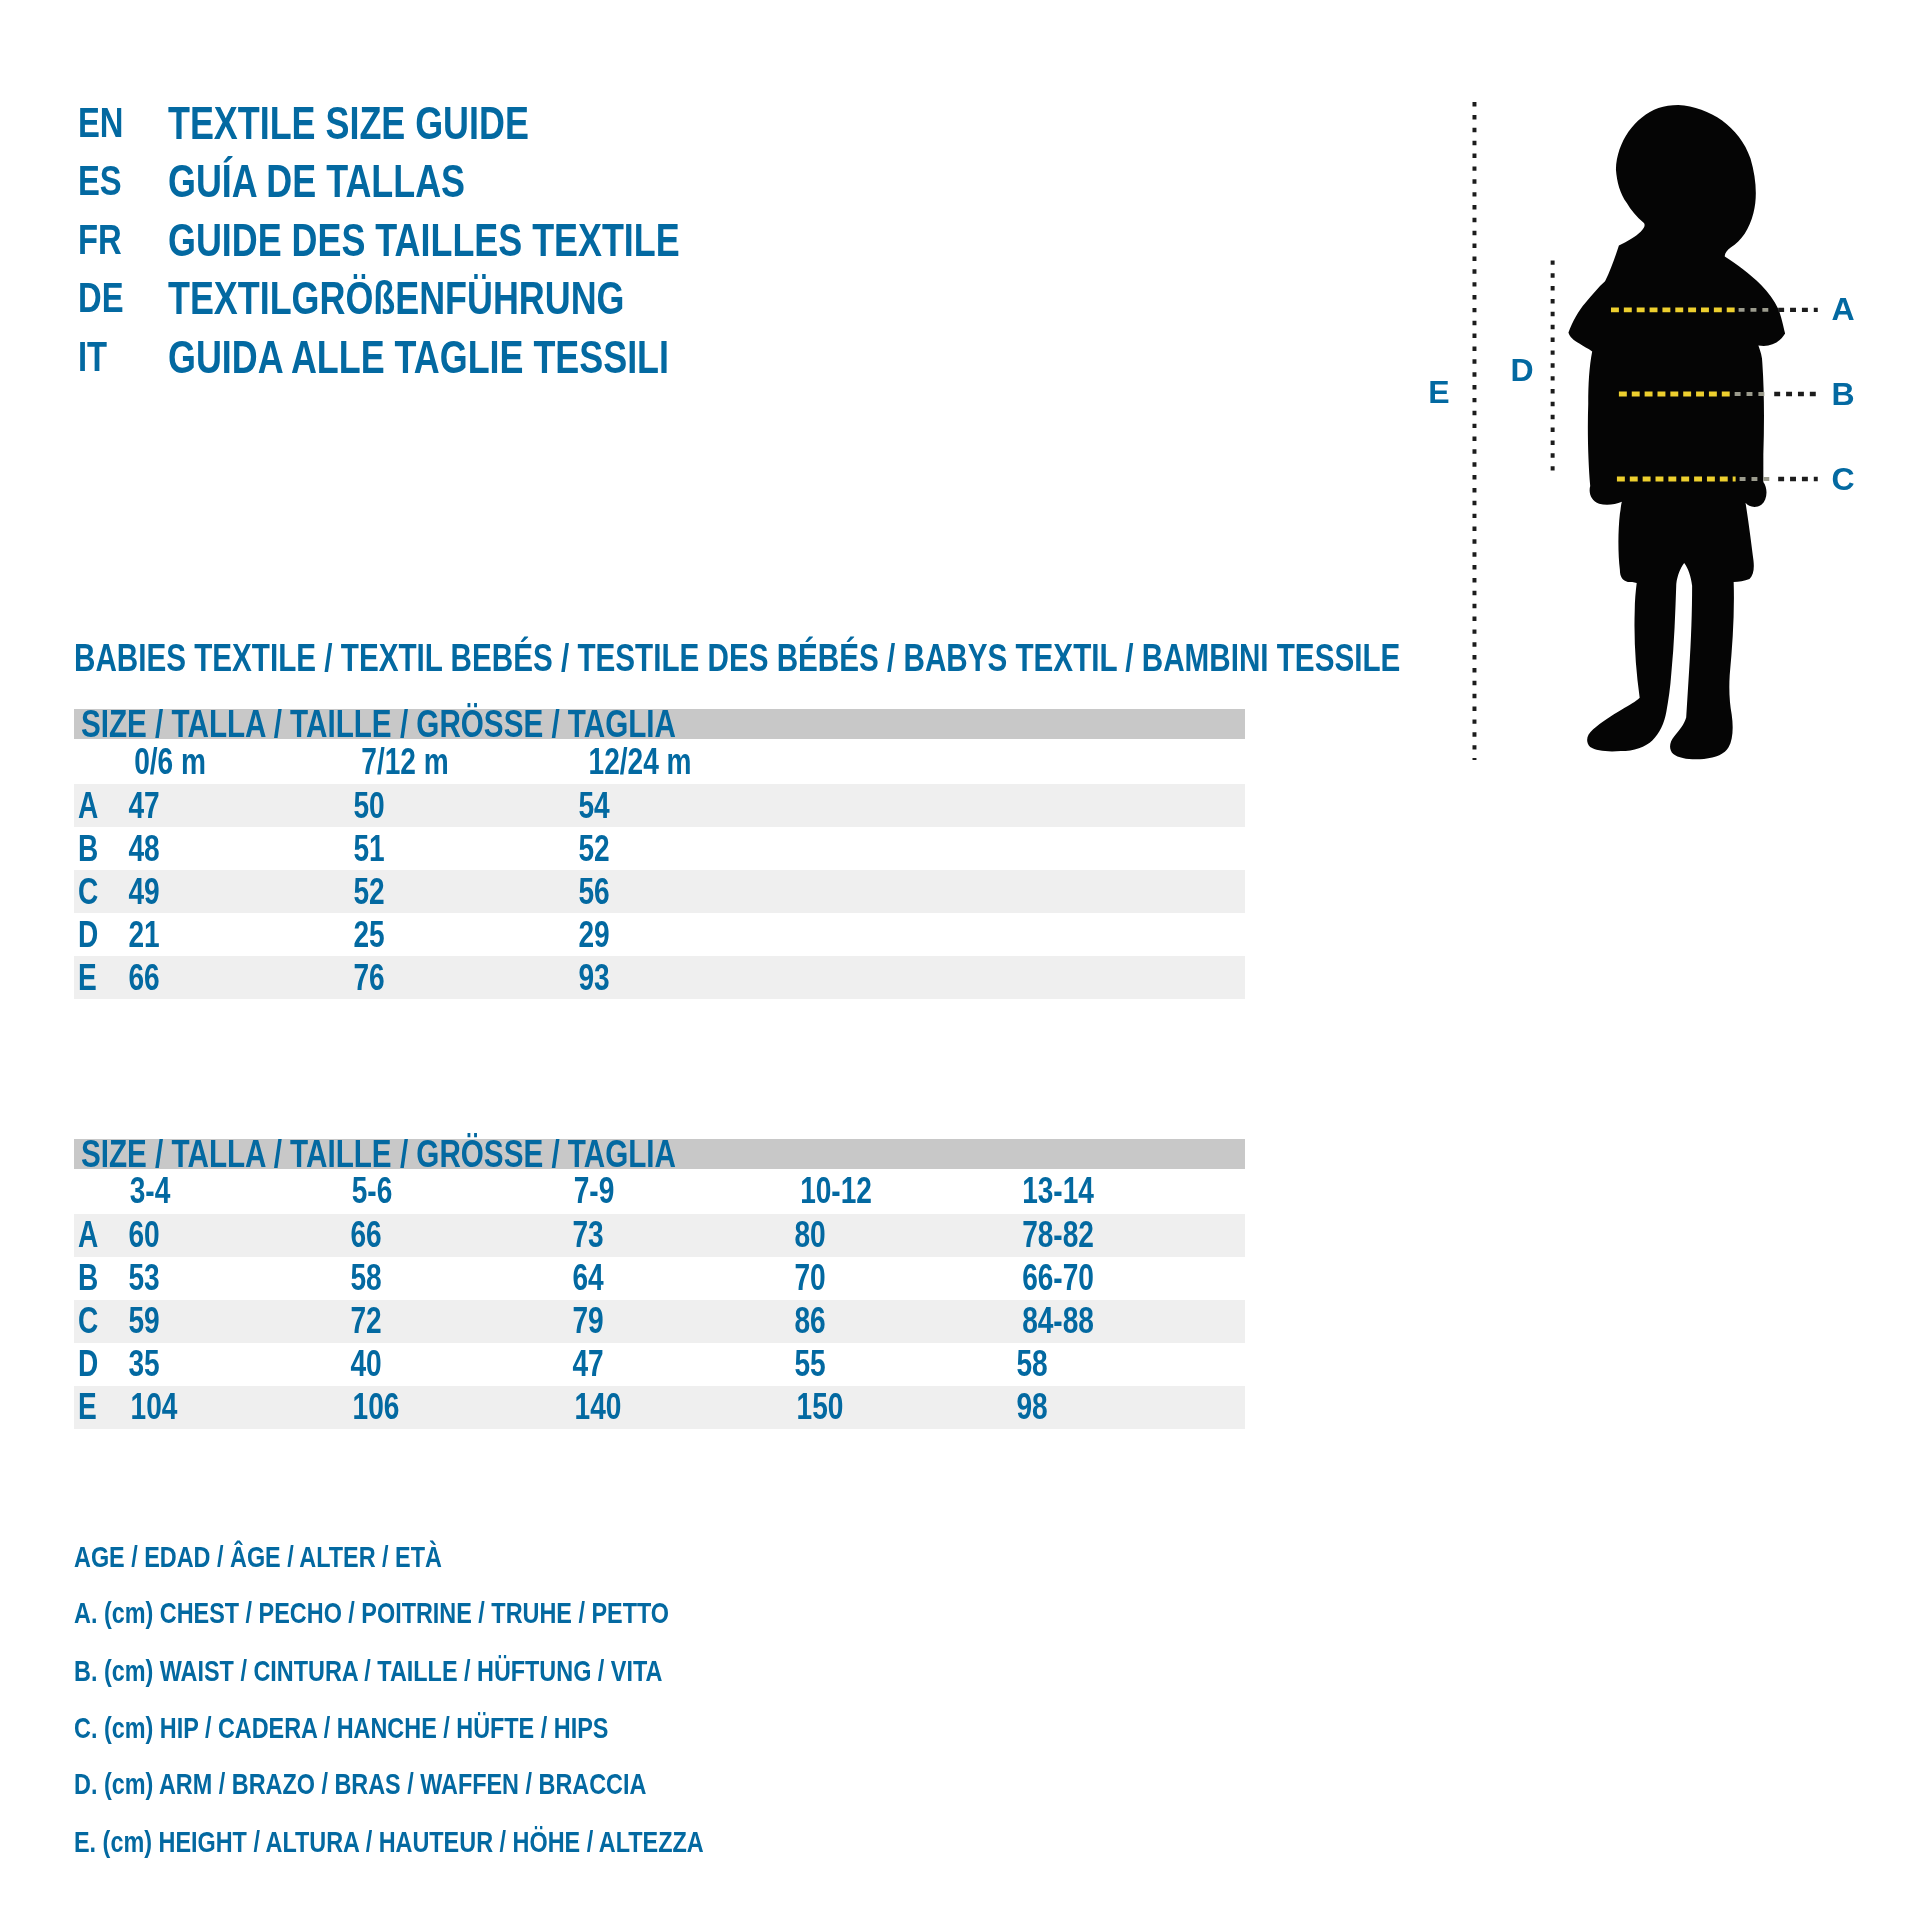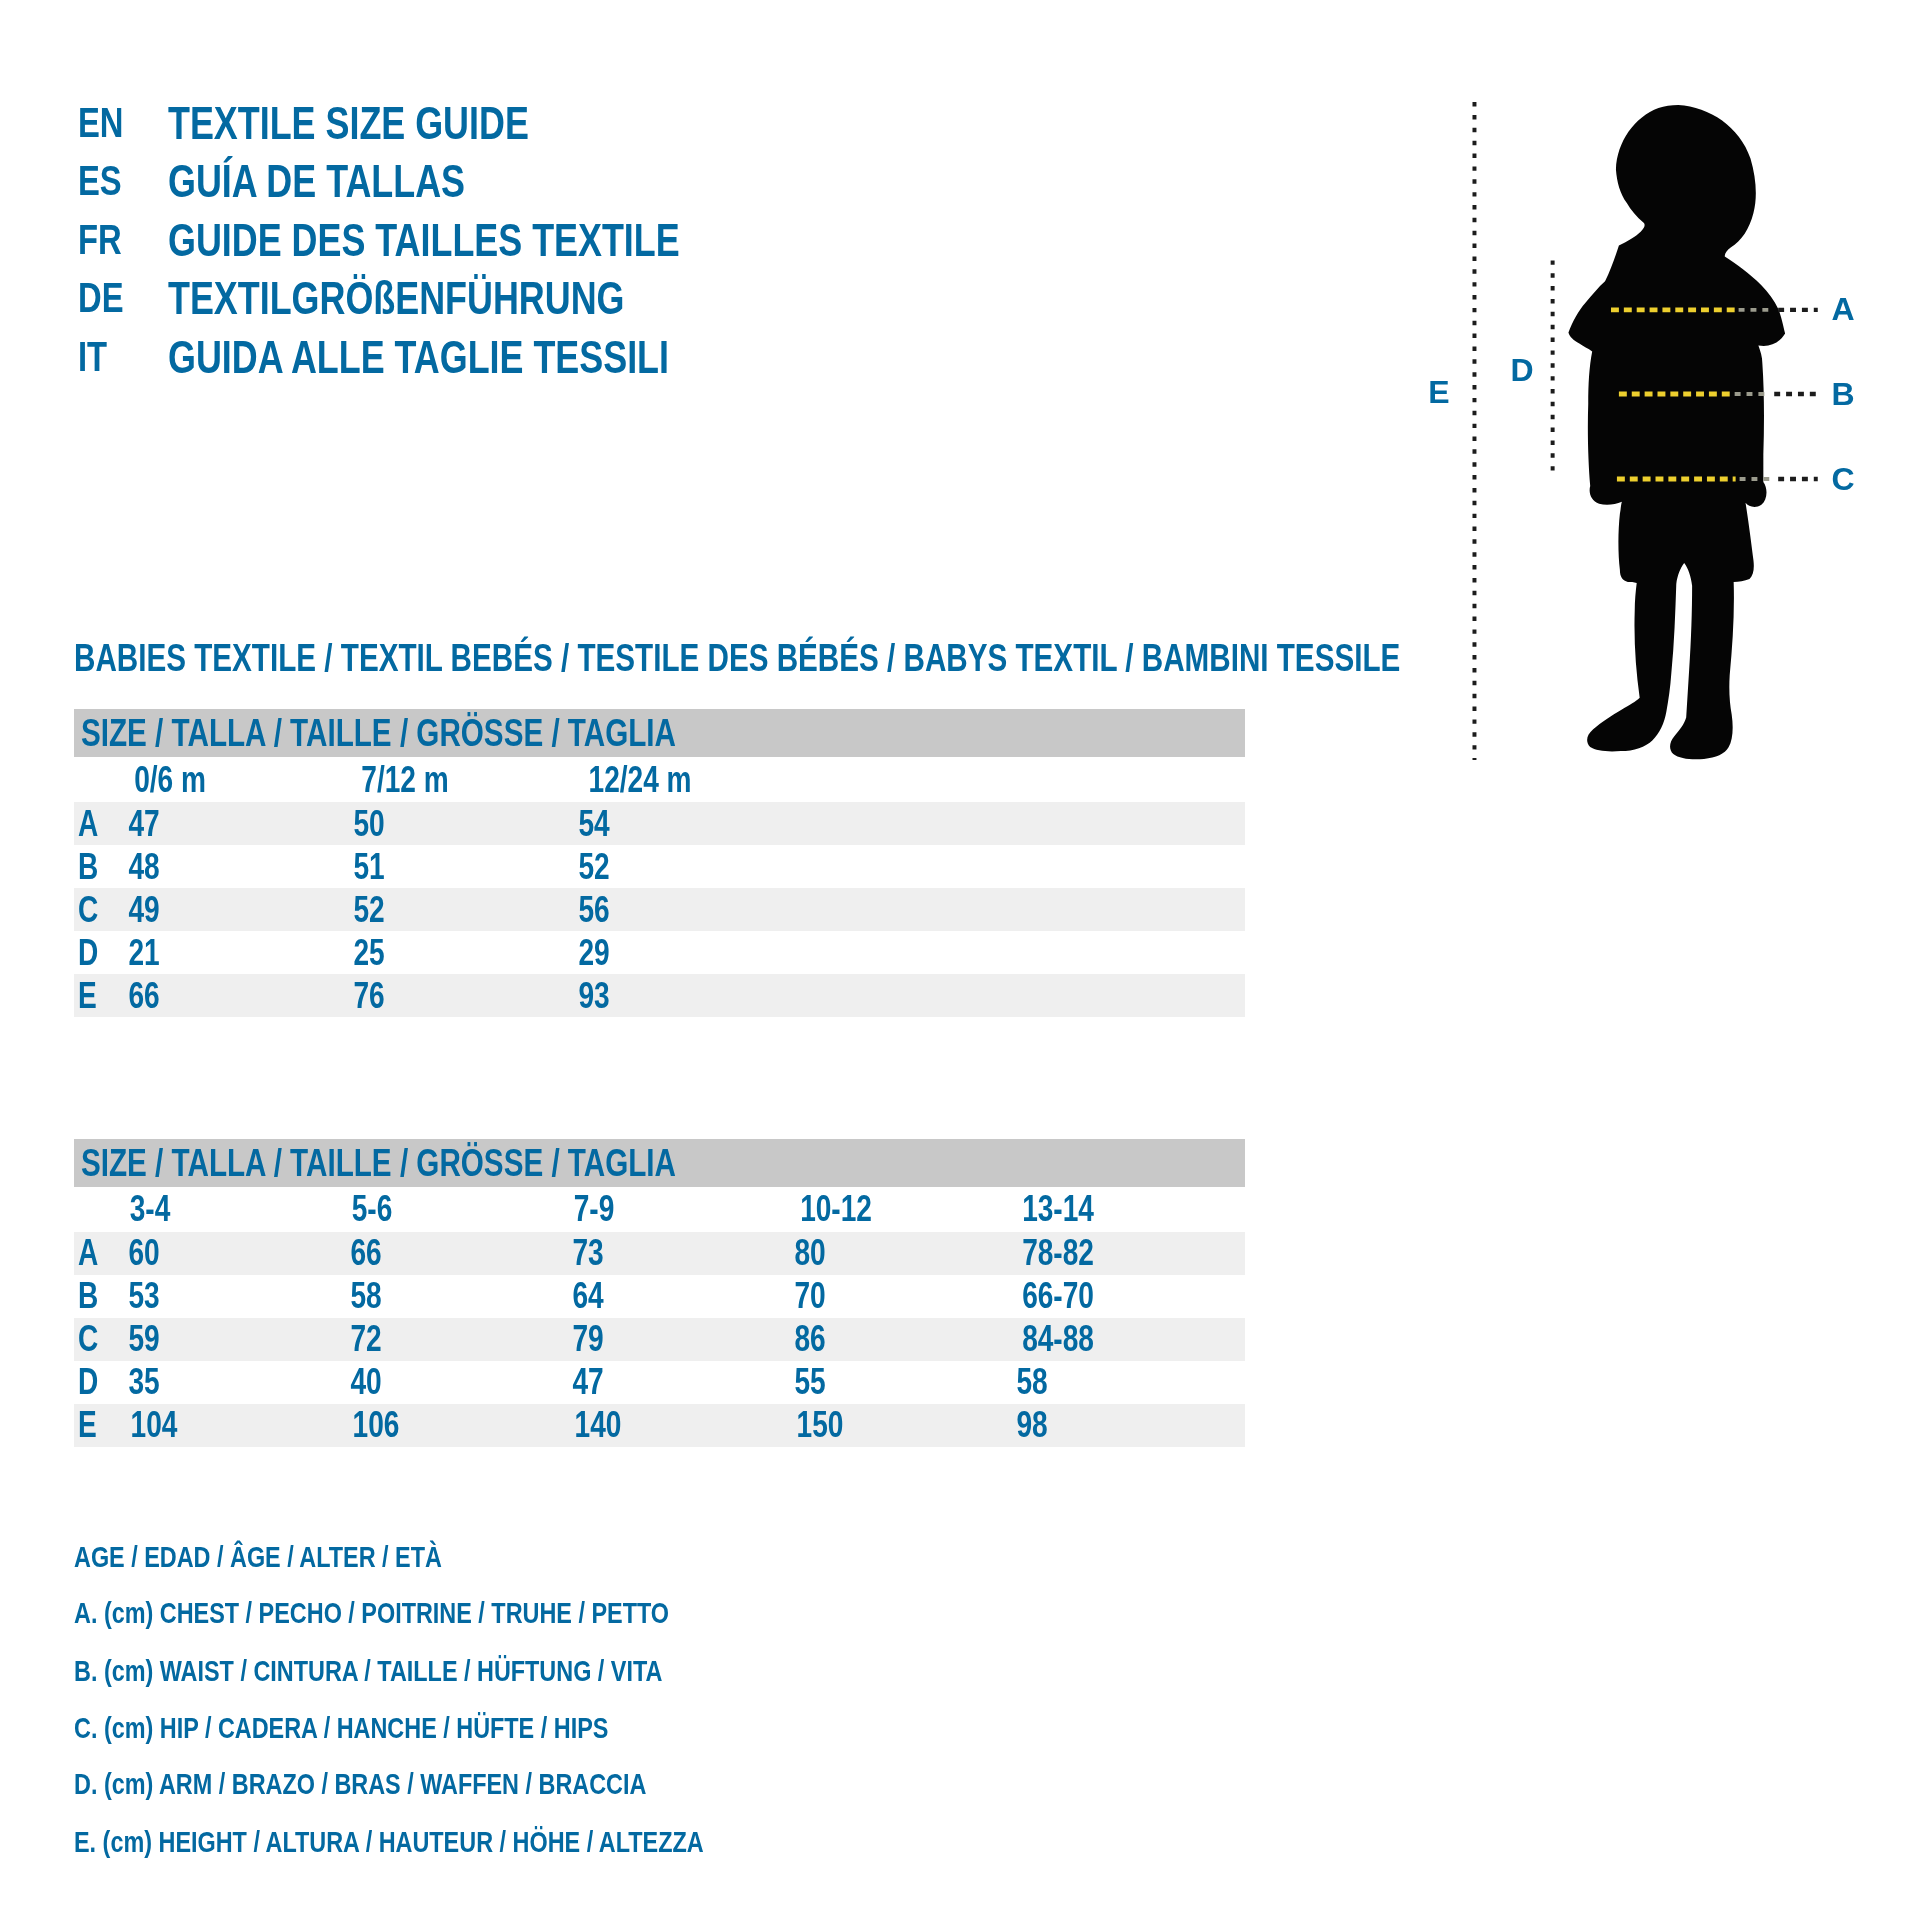--- a/index.html
+++ b/index.html
@@ -11,21 +11,21 @@
   .cx{display:inline-block;transform:scaleX(0.78);transform-origin:0 50%;white-space:nowrap;font-weight:bold;}
   .cxc{display:inline-block;transform:scaleX(0.78);transform-origin:50% 50%;white-space:nowrap;font-weight:bold;}
   .abs{position:absolute;}
   
   .lang-code{position:absolute;left:78px;font-size:42px;line-height:42px;}
   .lang-title{position:absolute;left:168px;font-size:46px;line-height:42px;}
   
   .sec-heading{position:absolute;left:74px;font-size:38px;line-height:38px;}
   
   .table{position:absolute;left:74px;width:1171px;}
-  .bar{height:48px;background:#c8c8c8;display:flex;align-items:center;padding-left:7px;box-sizing:border-box;font-size:38px;}
+  .bar{height:30px;background:#c8c8c8;display:flex;align-items:center;padding-left:7px;box-sizing:border-box;font-size:38px;}
   .trow{display:grid;align-items:center;height:43px;font-size:36px;}
   .thead{height:45px;}
   .babies .trow{grid-template-columns:50px 225px 225px 225px 1fr;}
   .children .trow{grid-template-columns:50px 222px 222px 222px 222px 1fr;}
   .cell{text-align:left;}
   .lcell{text-align:left;padding-left:4px;}
   .g{background:#efefef;}
   
   .legend-line{position:absolute;left:74px;font-size:30px;line-height:38px;margin-top:20px;}
   

